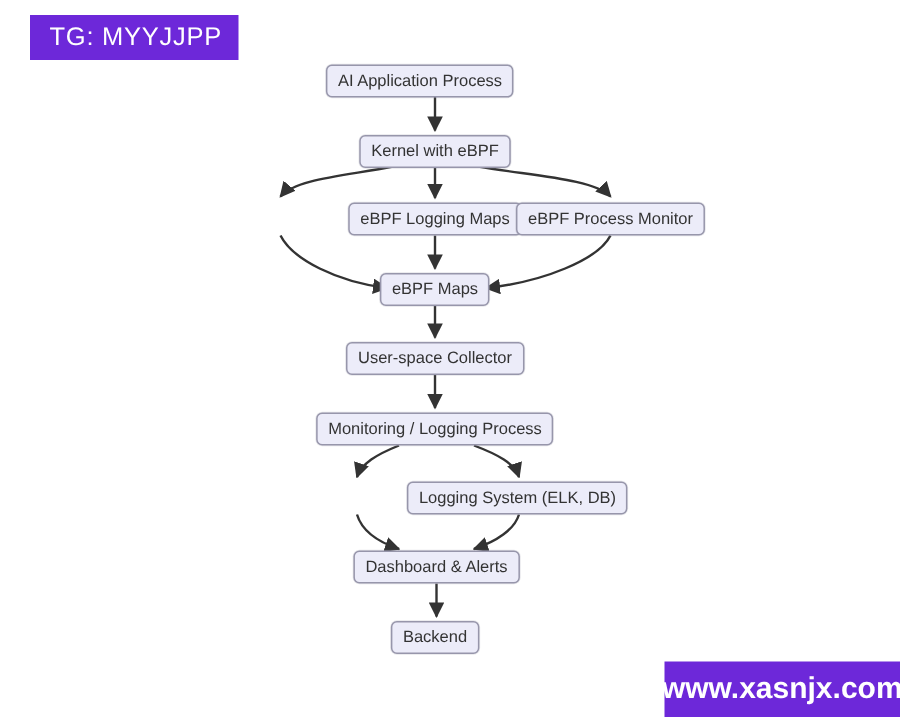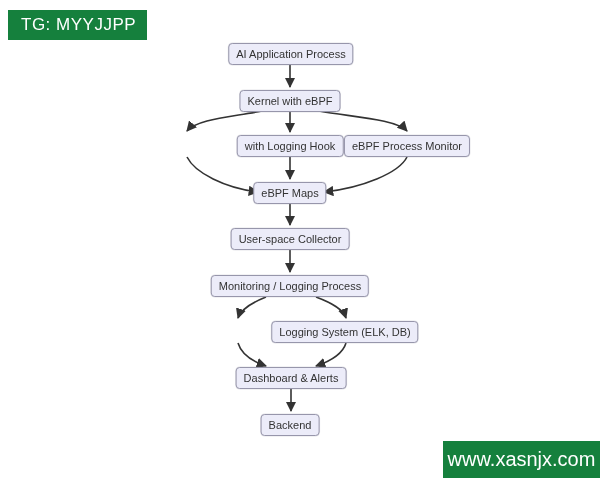--- a/index.html
+++ b/index.html
@@ -18,31 +18,31 @@
     border-radius:4px;
     color:#333333;
     font-size:11px;
     line-height:12px;
     padding:4px 7px;
     white-space:nowrap;
     box-shadow:0 0 0 0.5px rgba(154,154,170,0.25);
   }
   .banner{
     position:absolute;
-    background:#15803d;
+    background:#6d28d9;
     color:#ffffff;
-    display:flex;align-items:center;
+    display:flex;align-items:center;margin-left:12px;
   }
   .banner-top{
     left:8px;top:10px;width:126px;height:30px;
     font-size:17px;padding-left:13px;letter-spacing:0.5px;
   }
   .banner-bottom{
     right:0;bottom:2px;width:157px;height:37px;
-    font-size:20px;justify-content:center;
+    font-size:20px;justify-content:center;font-weight:bold;
   }
   .watermark{
     position:absolute;
     left:429px;top:409px;
     color:#d4d4d6;
     font-size:12.5px;
     letter-spacing:1px;
     white-space:nowrap;
   }
 </style>
@@ -68,26 +68,26 @@
       <path d="M290,204 L290,225" marker-end="url(#arrow)"></path>
       <path d="M290,250 L290,272" marker-end="url(#arrow)"></path>
       <path d="M266,297 C251,303 241,309 238,318" marker-end="url(#arrow)"></path>
       <path d="M316,297 C332,303 343,309 346,318" marker-end="url(#arrow)"></path>
       <path d="M238,343 C241,353 251,361 266,366" marker-end="url(#arrow)"></path>
       <path d="M346,343 C343,353 331,361 316,366" marker-end="url(#arrow)"></path>
       <path d="M291,389 L291,411" marker-end="url(#arrow)"></path>
     </g>
   </svg>
 
-  <div class="node" style="left:291px;top:54px">AI Application Process</div>
+  <div class="node" style="left:280px;top:54px">AI Application Process</div>
 
   <div class="node" style="left:290px;top:101px">Kernel with eBPF</div>
 
 
-  <div class="node" style="left:290px;top:146px">with Logging Hook</div>
+  <div class="node" style="left:290px;top:146px">eBPF Logging Maps</div>
 
   <div class="node" style="left:407px;top:146px">eBPF Process Monitor</div>
 
   <div class="node" style="left:290px;top:239px">User-space Collector</div>
 
   <div class="node" style="left:290px;top:193px">eBPF Maps</div>
 
   <div class="node" style="left:290px;top:286px">Monitoring / Logging Process</div>
 
 

